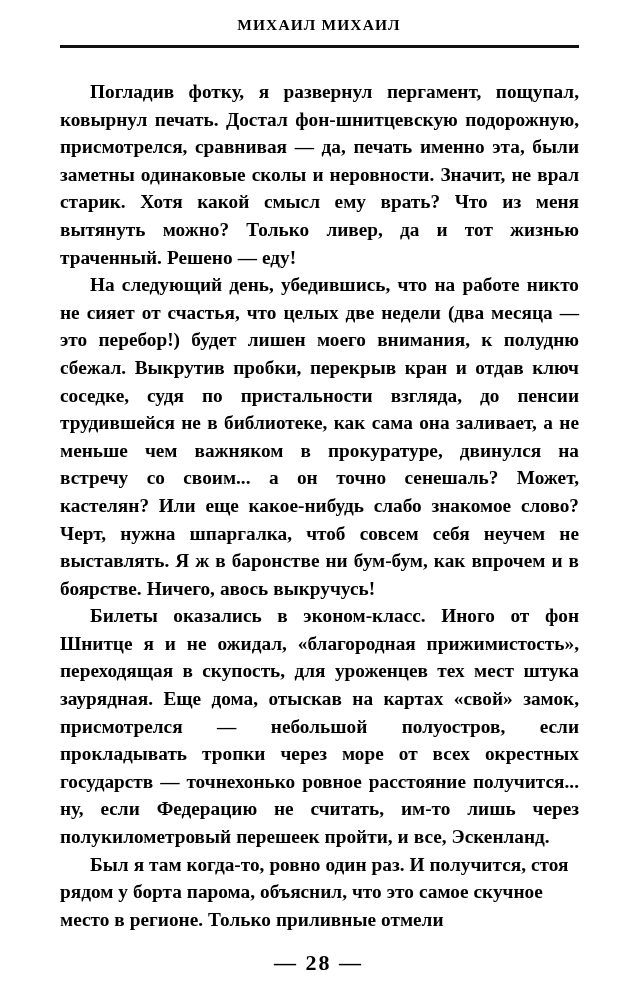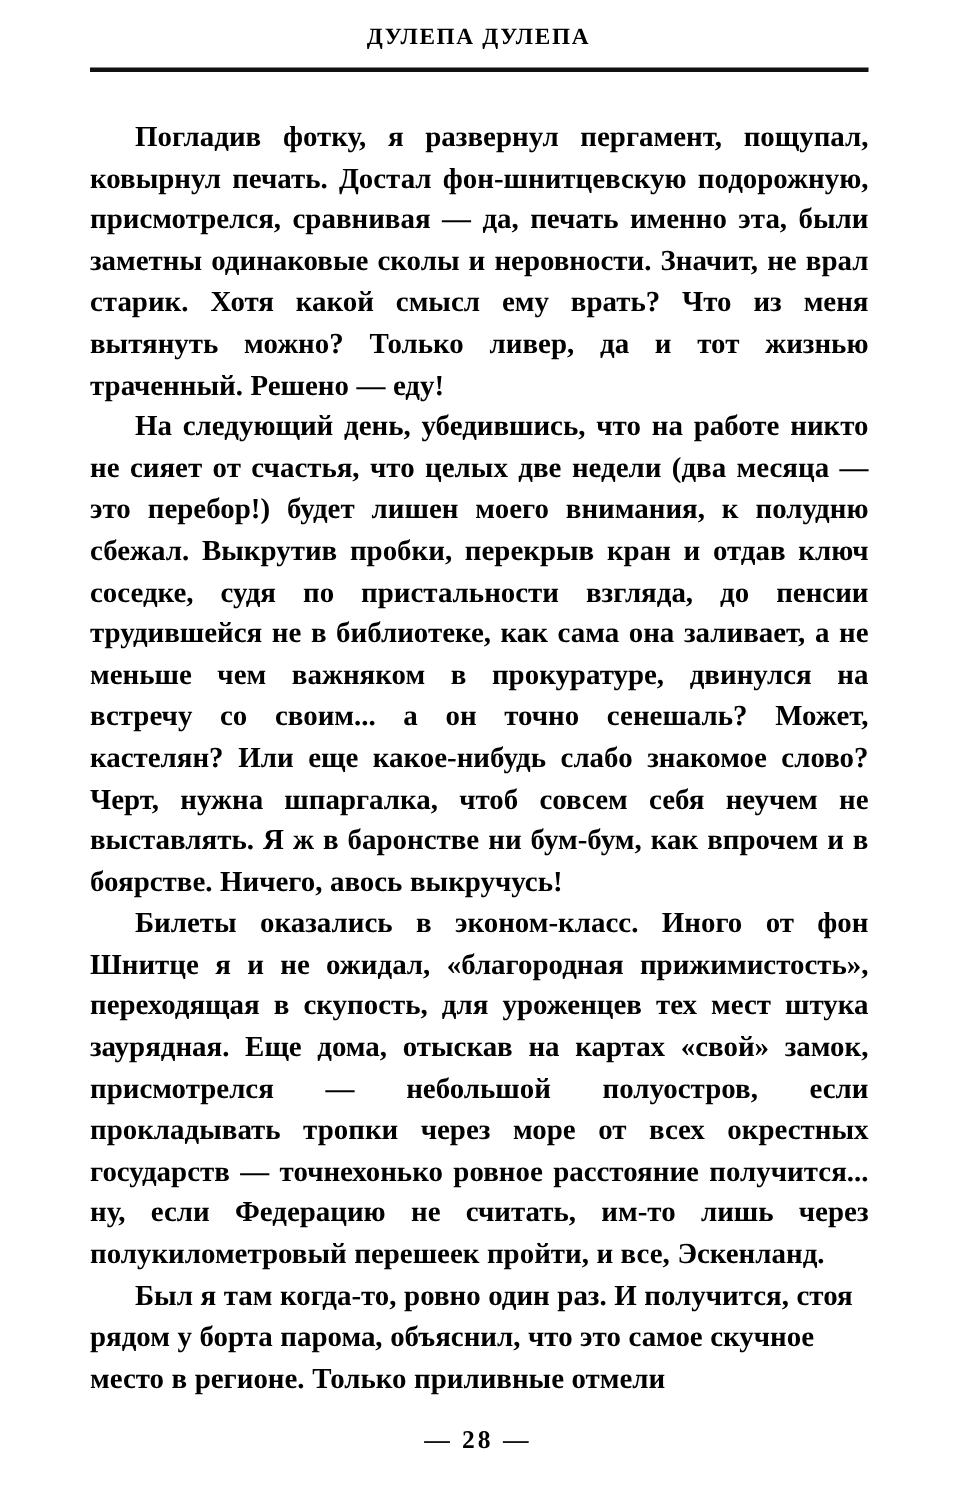--- a/index.html
+++ b/index.html
@@ -74,32 +74,32 @@
 
   
   .folio {
     position: absolute;
     top: 950px;
     left: 0;
     width: 637px;
     text-align: center;
   }
   .folio-text {
-    font-size: 17px;
+    font-size: 22px;
     font-weight: 700;
     letter-spacing: 2px;
   }
 </style>
 </head>
 <body>
 
 <div class="page">
 
   <div class="running-head">
-    <div class="running-head-title">ДУЛЕПА ДУЛЕПА</div>
+    <div class="running-head-title">МИХАИЛ МИХАИЛ</div>
   </div>
 
   <div class="head-rule"></div>
 
   <div class="textblock">
     <p class="para">Погладив фотку, я развернул пергамент, пощупал, ковырнул печать. Достал фон-шнитцевскую подорожную, присмотрелся, сравнивая — да, печать именно эта, были заметны одинаковые сколы и неровности. Значит, не врал старик. Хотя какой смысл ему врать? Что из меня вытянуть можно? Только ливер, да и тот жизнью траченный. Решено — еду!</p>
     <p class="para">На следующий день, убедившись, что на работе никто не сияет от счастья, что целых две недели (два месяца — это перебор!) будет лишен моего внимания, к полудню сбежал. Выкрутив пробки, перекрыв кран и отдав ключ соседке, судя по пристальности взгляда, до пенсии трудившейся не в библиотеке, как сама она заливает, а не меньше чем важняком в прокуратуре, двинулся на встречу со своим... а он точно сенешаль? Может, кастелян? Или еще какое-нибудь слабо знакомое слово? Черт, нужна шпаргалка, чтоб совсем себя неучем не выставлять. Я ж в баронстве ни бум-бум, как впрочем и в боярстве. Ничего, авось выкручусь!</p>
     <p class="para">Билеты оказались в эконом-класс. Иного от фон Шнитце я и не ожидал, «благородная прижимистость», переходящая в скупость, для уроженцев тех мест штука заурядная. Еще дома, отыскав на картах «свой» замок, присмотрелся — небольшой полуостров, если прокладывать тропки через море от всех окрестных государств — точнехонько ровное расстояние получится... ну, если Федерацию не считать, им-то лишь через полукилометровый перешеек пройти, и все, Эскенланд.</p>
     <p class="para last-open">Был я там когда-то, ровно один раз. И получится, стоя рядом у борта парома, объяснил, что это самое скучное место в регионе. Только приливные отмели</p>
   </div>

